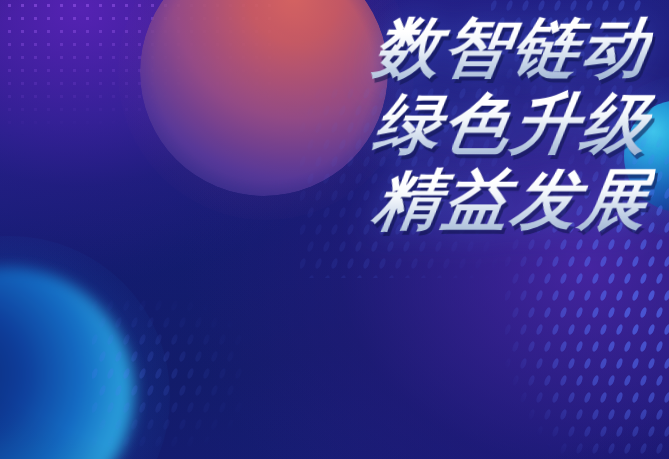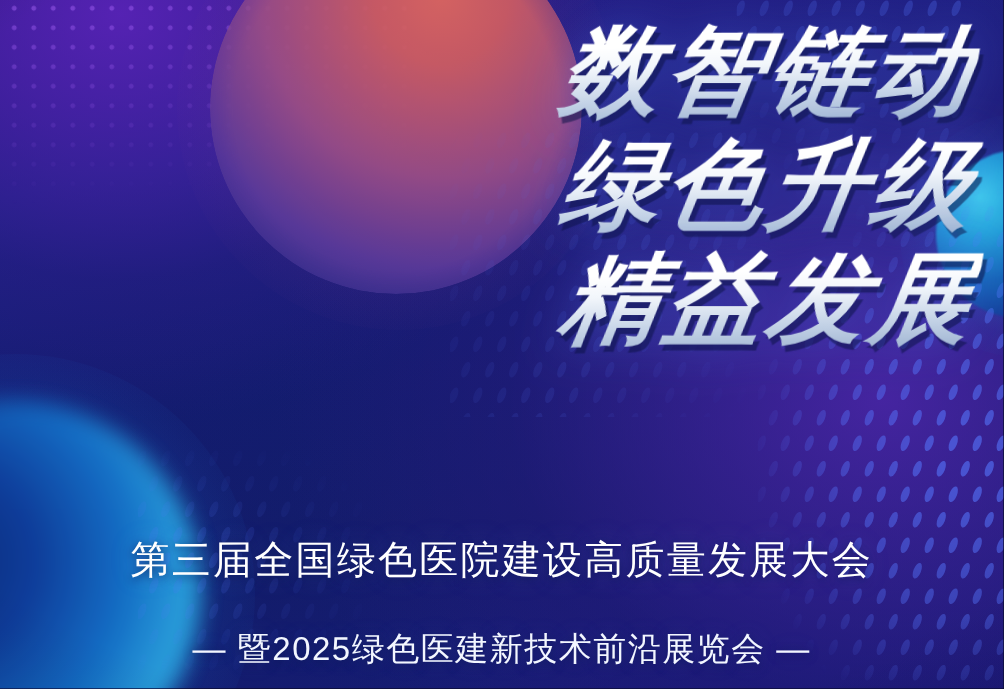--- a/index.html
+++ b/index.html
@@ -824,16 +824,14 @@
     </div>
 
   <div class="vignette"></div>
 
   <div class="headline">
     <span class="line l1">数智链动</span>
     <span class="line l2">绿色升级</span>
     <span class="line l3">精益发展</span>
   </div>
 
-  <div class="subtitle-main">第三届全国绿色医院建设高质量发展大会</div>
-  <div class="subtitle-sub">— 暨2025绿色医建新技术前沿展览会 —</div>
 
 </div>
 
 </body></html>

